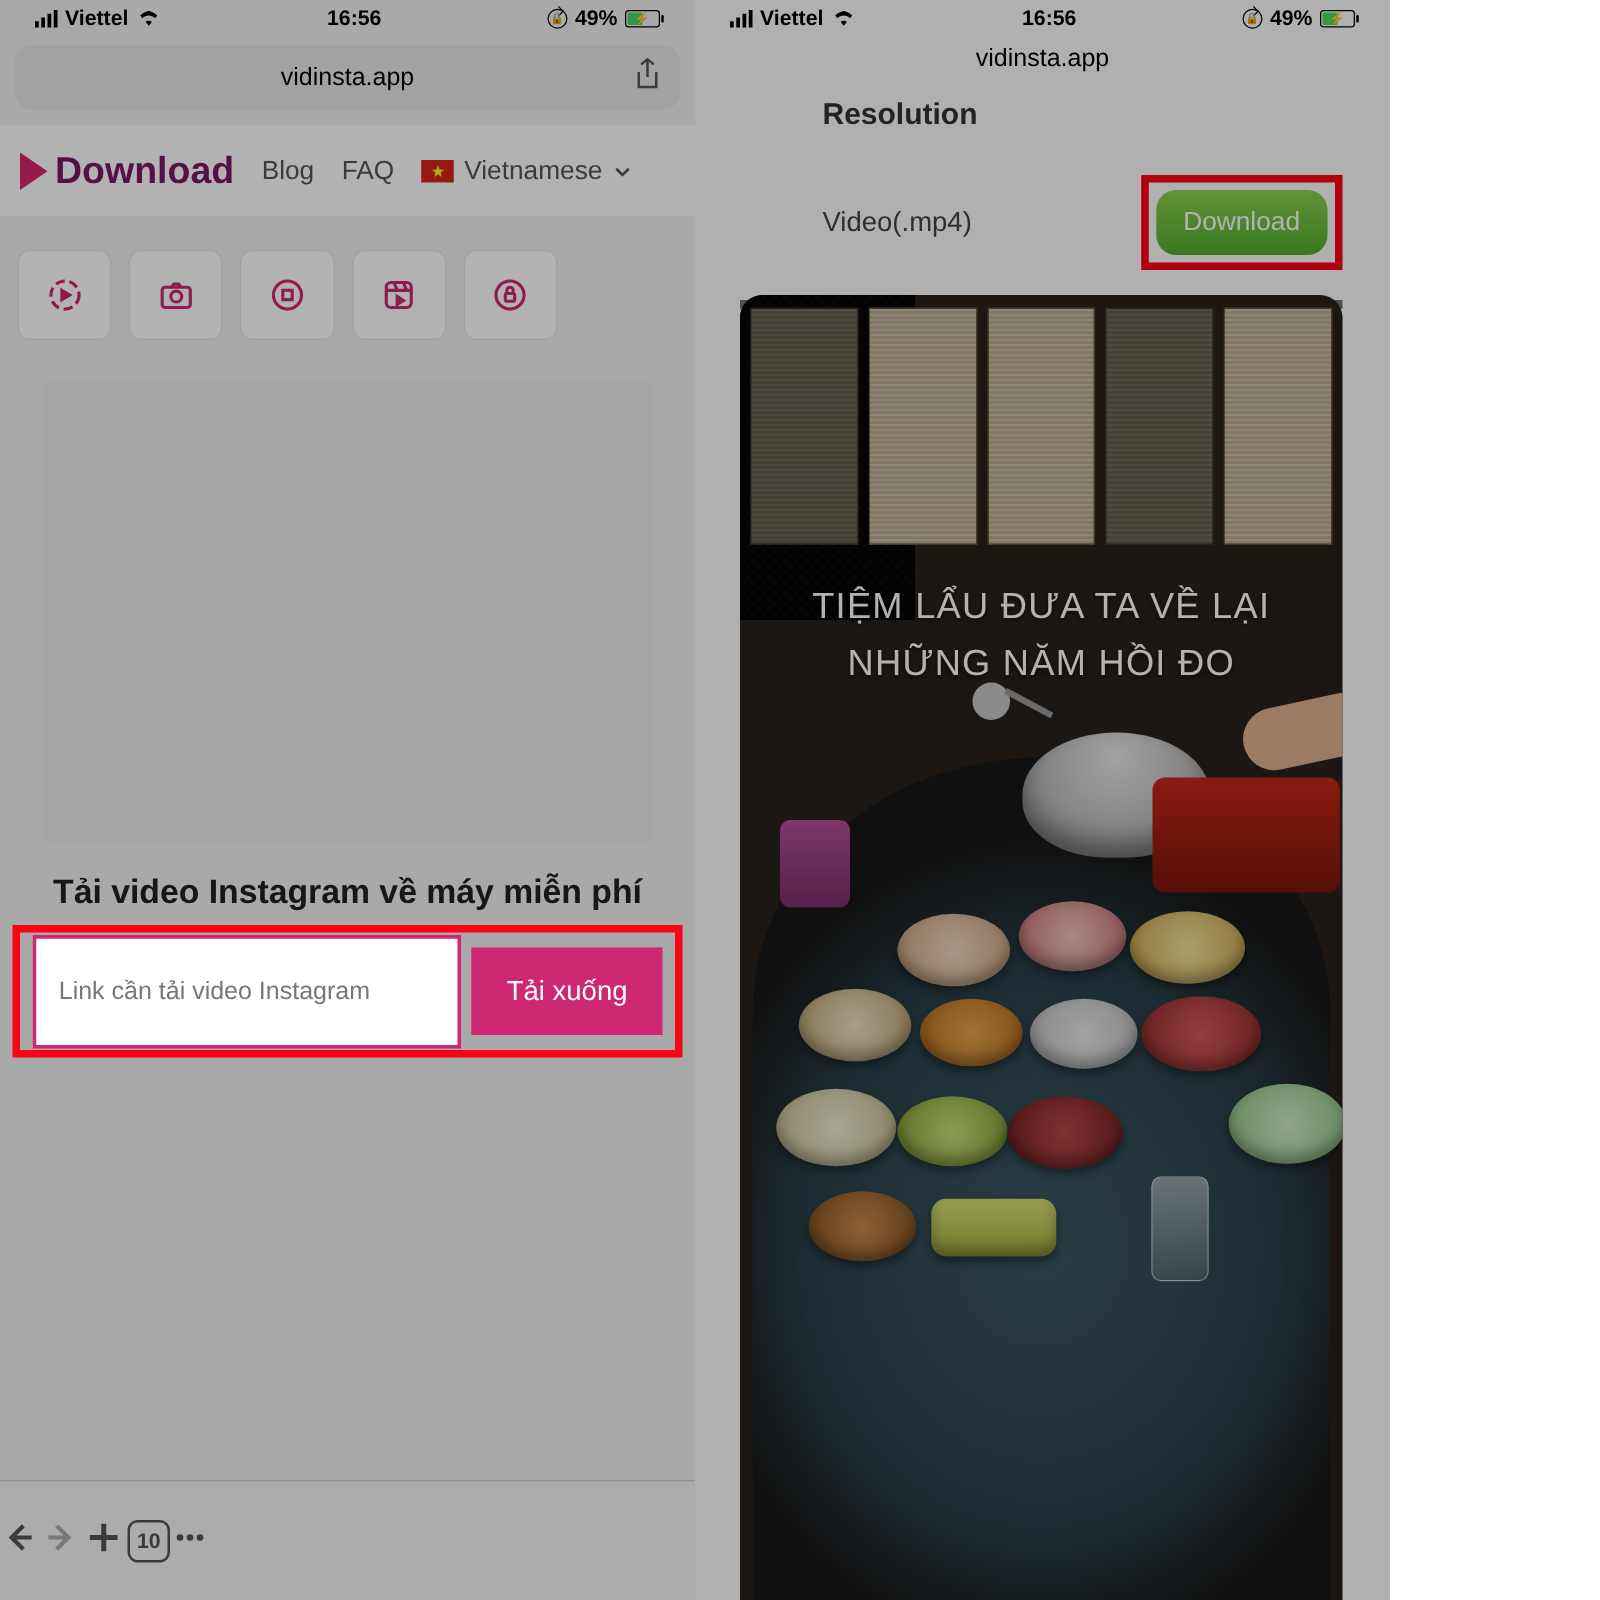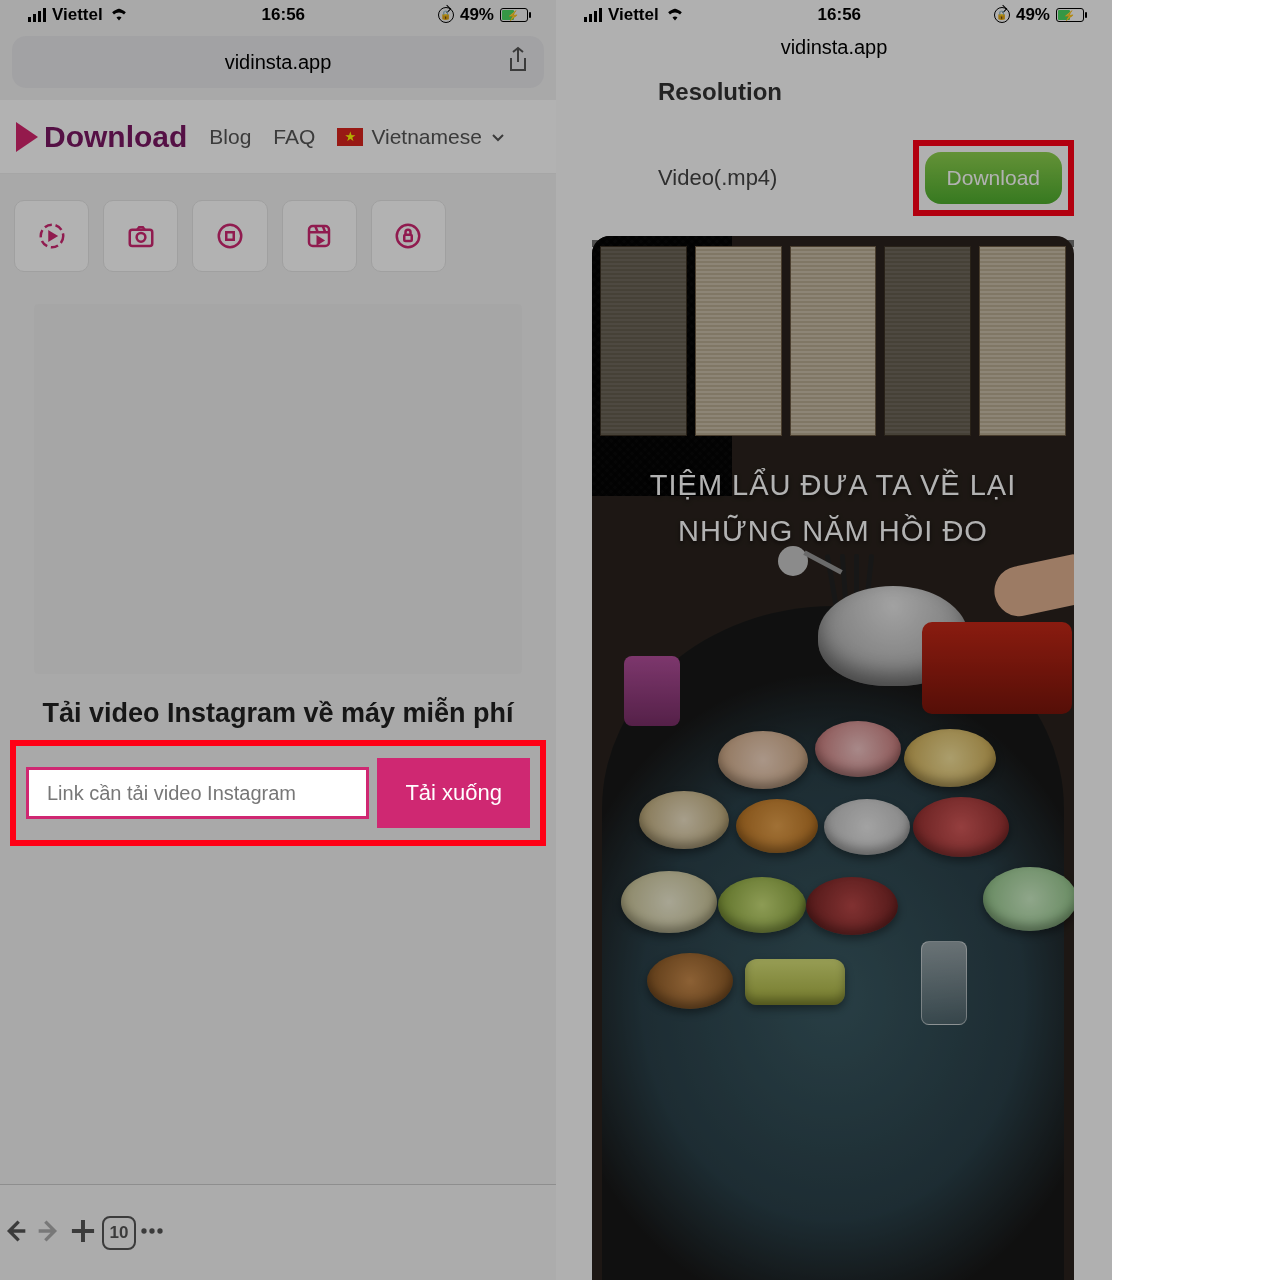--- a/index.html
+++ b/index.html
@@ -47,21 +47,21 @@
 .ibox svg { width:30px; height:30px; }
 
 
 .ph { position:absolute; top:304px; left:34px; right:34px; height:370px; background:#eeeeee; border-radius:4px; z-index:2;}
 
 
 .h1 { position:absolute; top:698px; left:0; right:0; text-align:center; font-size:27px; font-weight:700; color:#222; z-index:2;}
 
 
 .inpgroup { position:absolute; top:740px; left:10px; right:10px; height:106px; border:6px solid #ff0016; z-index:60; display:flex; align-items:center; padding:10px 10px; gap:8px;}
-.txtin { flex:1; height:52px; background:#fff; border:3px solid #cf2872; padding:0 18px; font-size:20px; color:#777;}
+.txtin { flex:1; height:91px; background:#fff; border:3px solid #cf2872; padding:0 18px; font-size:20px; color:#777;}
 .dlbtn { height:70px; padding:0 28px; background:#cf2872; color:#fff; font-size:22px; display:flex; align-items:center; justify-content:center; border:none;}
 
 
 .btbar { position:absolute; left:0; right:0; bottom:0; height:96px; background:#f6f6f7; border-top:1px solid #ccc; display:flex; align-items:center; justify-content:flex-start; z-index:2;}
 .btbar .ic { color:#555; }
 .tabs { width:34px; height:34px; border:2.5px solid #555; border-radius:8px; display:flex; align-items:center; justify-content:center; font-size:17px; font-weight:700; color:#555;}
 
 
 .r-url { position:absolute; top:36px; left:0; right:0; text-align:center; font-size:20px; color:#000; z-index:2;}
 .resbox { position:absolute; top:78px; left:594px; right:38px; z-index:2;}

